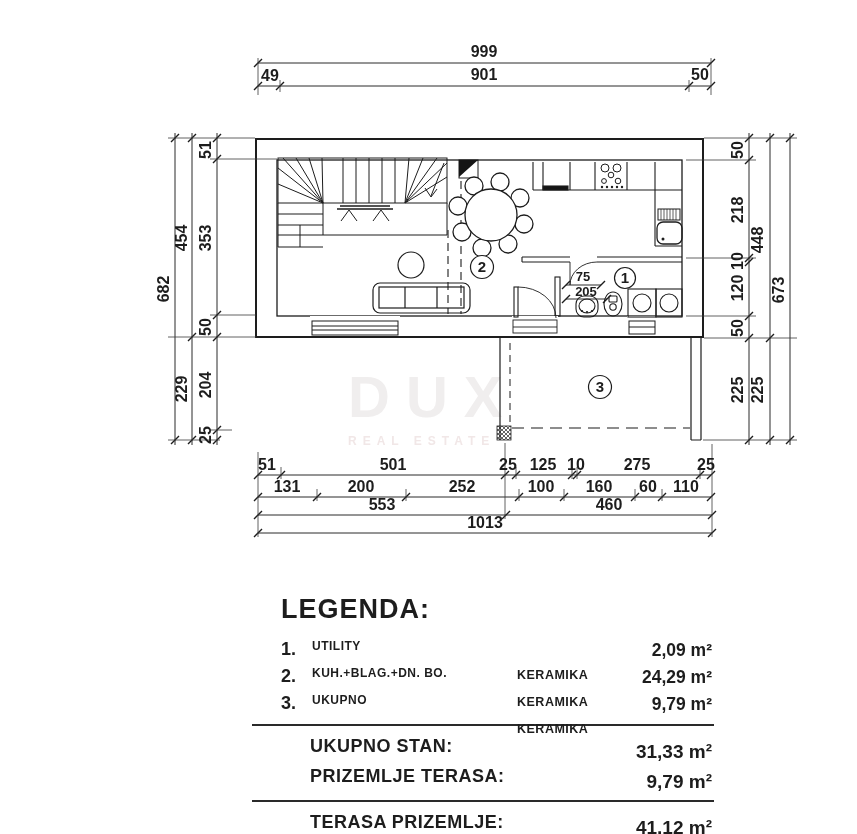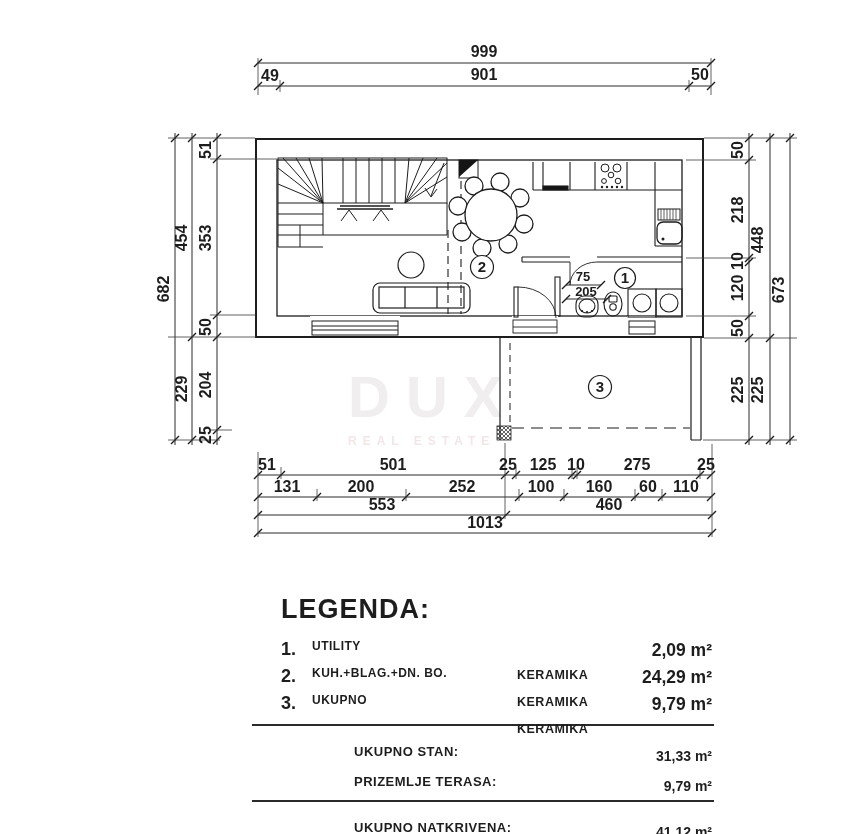--- a/index.html
+++ b/index.html
@@ -14,22 +14,22 @@
   .roomnum{font-family:"Liberation Sans", sans-serif;font-size:15px;font-weight:700;fill:#1d1d1d;}
   #legend{position:absolute;left:252px;top:594px;width:462px;z-index:2;}
   .lg-title{font-size:27px;font-weight:700;letter-spacing:1px;margin-left:29px;margin-bottom:14px;}
   .lg-row{position:relative;height:27px;font-weight:700;}
   .lg-num{position:absolute;left:29px;top:0;font-size:18px;}
   .lg-name{position:absolute;left:60px;top:0;font-size:12px;letter-spacing:0.5px;white-space:nowrap;}
   .lg-mat{position:absolute;left:265px;top:5px;font-size:12.5px;letter-spacing:0.5px;margin-top:24px;}
   .lg-area{position:absolute;right:2px;top:1px;font-size:17.5px;}
   .lg-line{height:2px;background:#2a2a2a;margin:4px 0 10px 0;}
   .tot-row{position:relative;height:30px;font-weight:700;}
-  .tot-label{position:absolute;left:58px;top:8px;font-size:13px;letter-spacing:0.5px;white-space:nowrap;margin-left:44px;}
-  .tot-value{position:absolute;right:2px;top:12px;font-size:14px;}
+  .tot-label{position:absolute;left:58px;top:0;font-size:18px;letter-spacing:0.5px;white-space:nowrap;}
+  .tot-value{position:absolute;right:2px;top:5px;font-size:19px;}
 </style>
 </head>
 <body>
 
 <div id="stage">
 
   <div id="watermark">
     <div class="wm-big">DUX</div>
     <div class="wm-small">REAL ESTATE</div>
   </div>
@@ -298,18 +298,18 @@
       <span class="tot-value">31,33 m²</span>
     </div>
     <div class="tot-row">
       <span class="tot-label">PRIZEMLJE TERASA:</span>
       <span class="tot-value">9,79 m²</span>
     </div>
 
     <div class="lg-line"></div>
 
     <div class="tot-row">
-      <span class="tot-label">UKUPNO NATKRIVENA:</span>
+      <span class="tot-label">TERASA PRIZEMLJE:</span>
       <span class="tot-value">41,12 m²</span>
     </div>
   </div>
 
 </div>
 
 </body></html>

